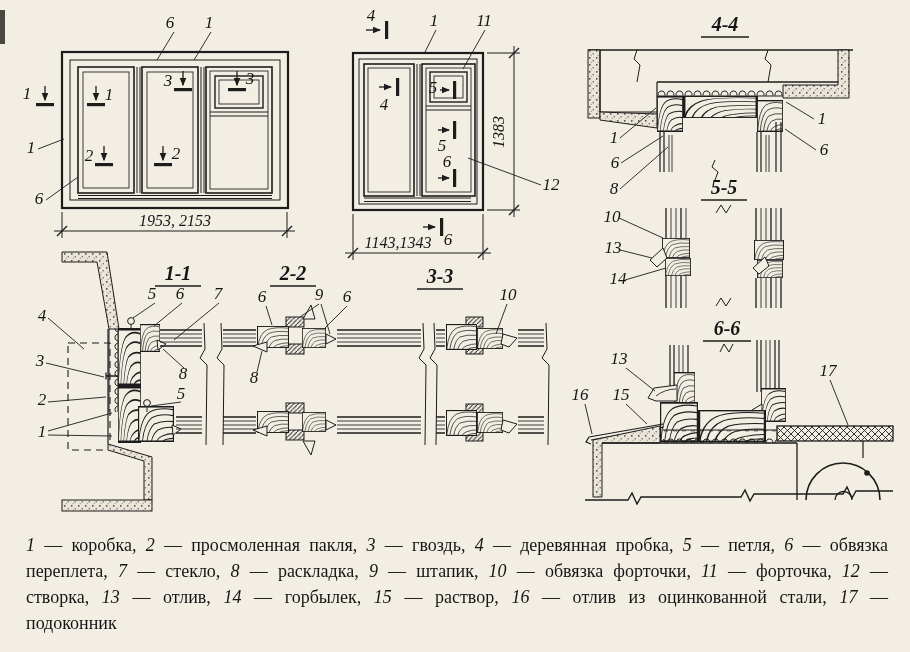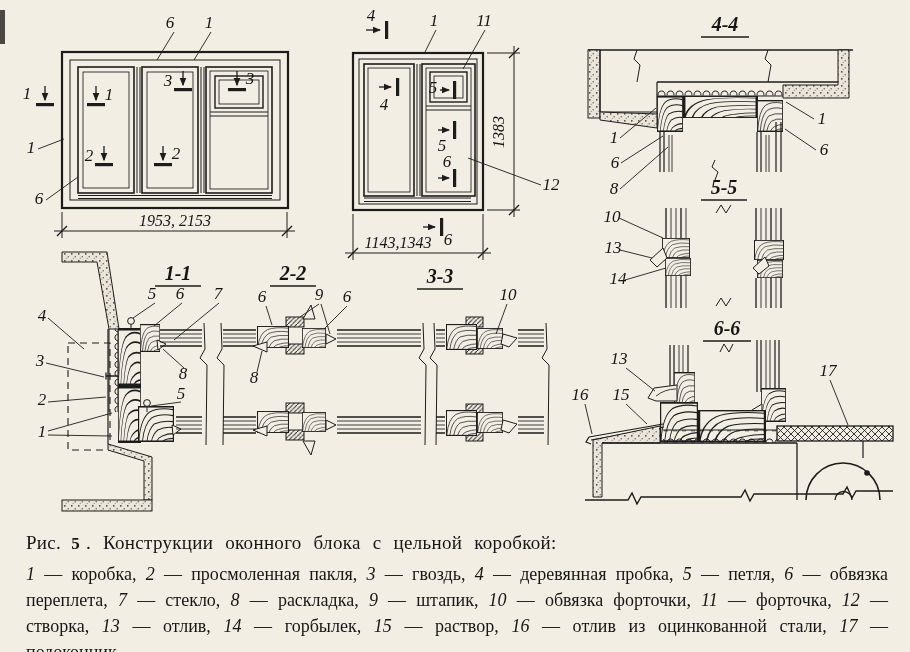--- a/index.html
+++ b/index.html
@@ -426,16 +426,15 @@
   <path d="M585,404 L592,434" class="ldr"></path>
   <text class="lbl" x="580" y="400" text-anchor="middle">16</text>
   <path d="M626,404 L647,424" class="ldr"></path>
   <text class="lbl" x="621" y="400" text-anchor="middle">15</text>
   <path d="M830,380 L848,425" class="ldr"></path>
   <text class="lbl" x="828" y="376" text-anchor="middle">17</text>
 </g>
 </svg>
 
 <div class="caption">
-  <div class="cap-title"><span>Рис.</span><span class="cap-num">5</span><span>. </span><span>Конструкции оконного блока с цельной коробкой:</span></div>
   <div class="cap-legend"><span><i>1</i> — коробка, </span><span><i>2</i> — просмоленная пакля, </span><span><i>3</i> — гвоздь, </span><span><i>4</i> — деревянная пробка, </span><span><i>5</i> — петля, </span><span><i>6</i> — обвязка переплета, </span><span><i>7</i> — стекло, </span><span><i>8</i> — раскладка, </span><span><i>9</i> — штапик, </span><span><i>10</i> — обвязка форточки, </span><span><i>11</i> — форточка, </span><span><i>12</i> — створка, </span><span><i>13</i> — отлив, </span><span><i>14</i> — горбылек, </span><span><i>15</i> — раствор, </span><span><i>16</i> — отлив из оцинкованной стали, </span><span><i>17</i> — подоконник</span></div>
 </div>
 </div>
 
 </body></html>

